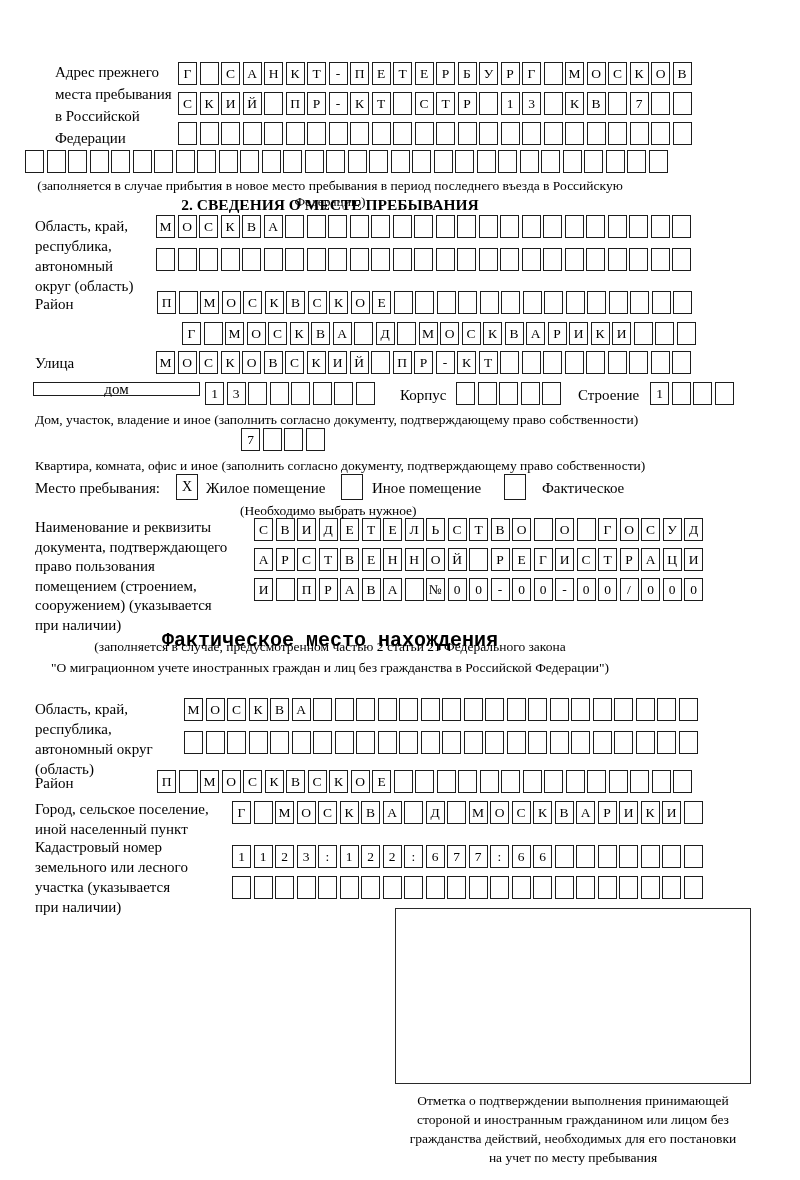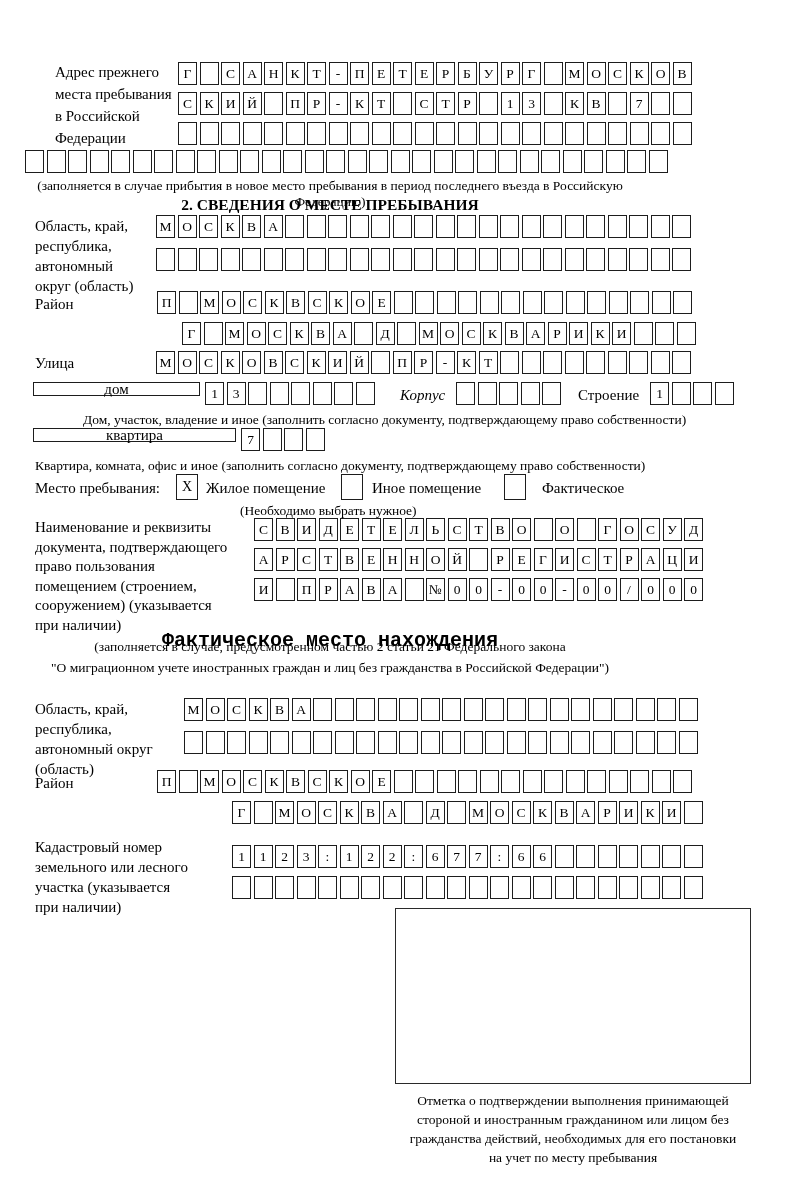--- a/index.html
+++ b/index.html
@@ -309,38 +309,37 @@
   <div class="grid" style="left:205px; top:382px;">
       <span class="cell">1</span>
       <span class="cell">3</span>
       <span class="cell"></span>
       <span class="cell"></span>
       <span class="cell"></span>
       <span class="cell"></span>
       <span class="cell"></span>
       <span class="cell"></span>
     </div>
-  <div class="lbl" style="left:400px; top:385px;font-style:italic;">Корпус</div>
+  <div class="lbl" style="left:400px; top:385px;">Корпус</div>
   <div class="grid" style="left:456px; top:382px;">
       <span class="cell"></span>
       <span class="cell"></span>
       <span class="cell"></span>
       <span class="cell"></span>
       <span class="cell"></span>
     </div>
   <div class="lbl" style="left:578px; top:385px;">Строение</div>
   <div class="grid" style="left:650px; top:382px;">
       <span class="cell">1</span>
       <span class="cell"></span>
       <span class="cell"></span>
       <span class="cell"></span>
     </div>
-  <div class="note" style="left:35px; top:412px;margin-left:48px;">Дом, участок, владение и иное (заполнить согласно документу, подтверждающему право собственности)</div>
-
-  <div class="widebox" style="left:33px; top:428px; width:203px;">квартира</div>
+  <div class="note" style="left:35px; top:412px;">Дом, участок, владение и иное (заполнить согласно документу, подтверждающему право собственности)</div>
+
   <div class="grid" style="left:241px; top:428px;">
       <span class="cell">7</span>
       <span class="cell"></span>
       <span class="cell"></span>
       <span class="cell"></span>
     </div>
   <div class="note" style="left:35px; top:458px;">Квартира, комната, офис и иное (заполнить согласно документу, подтверждающему право собственности)</div>
 
   <div class="lbl" style="left:35px; top:478px;">Место пребывания:</div>
   <div class="chk" style="left:176px; top:474px;">X</div>
@@ -510,20 +509,22 @@
       <span class="cell"></span>
       <span class="cell"></span>
       <span class="cell"></span>
       <span class="cell"></span>
       <span class="cell"></span>
       <span class="cell"></span>
       <span class="cell"></span>
       <span class="cell"></span>
     </div>
 
+  <div class="lbl" style="left:35px; top:799px;">Город, сельское поселение,
+иной населенный пункт</div>
   <div class="grid" style="left:232px; top:801px;">
       <span class="cell">Г</span>
       <span class="cell"></span>
       <span class="cell">М</span>
       <span class="cell">О</span>
       <span class="cell">С</span>
       <span class="cell">К</span>
       <span class="cell">В</span>
       <span class="cell">А</span>
       <span class="cell"></span>

